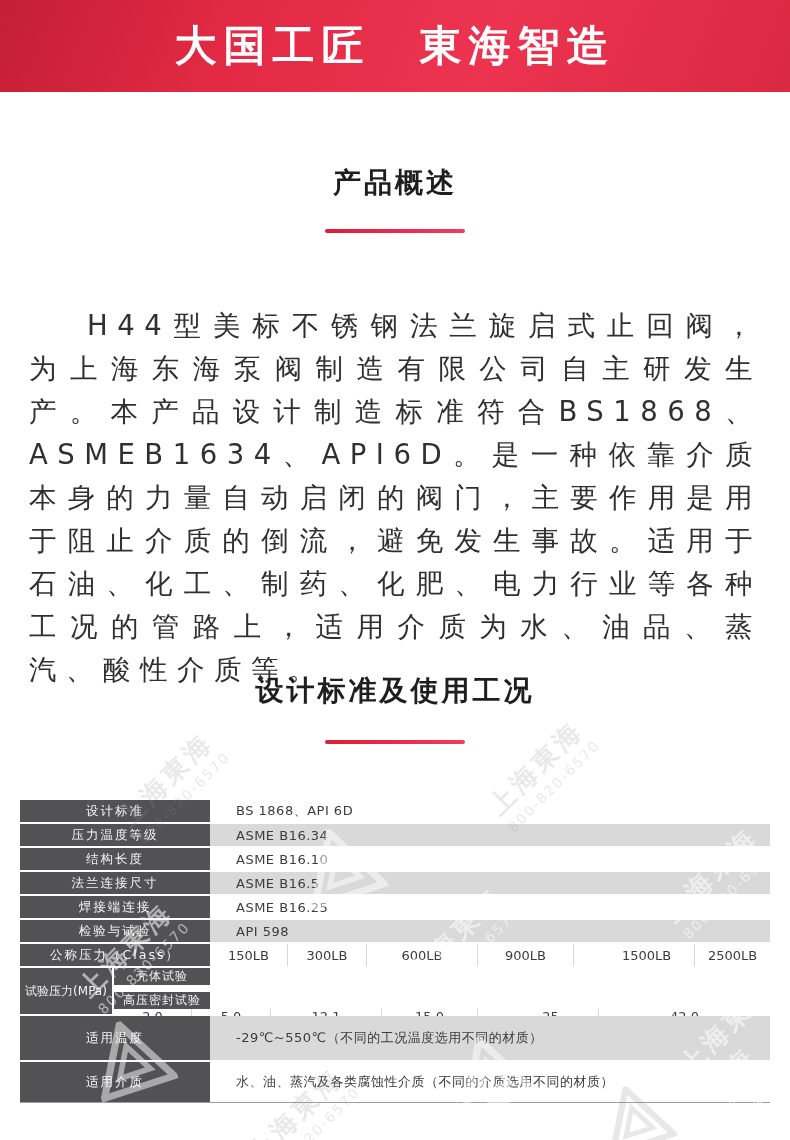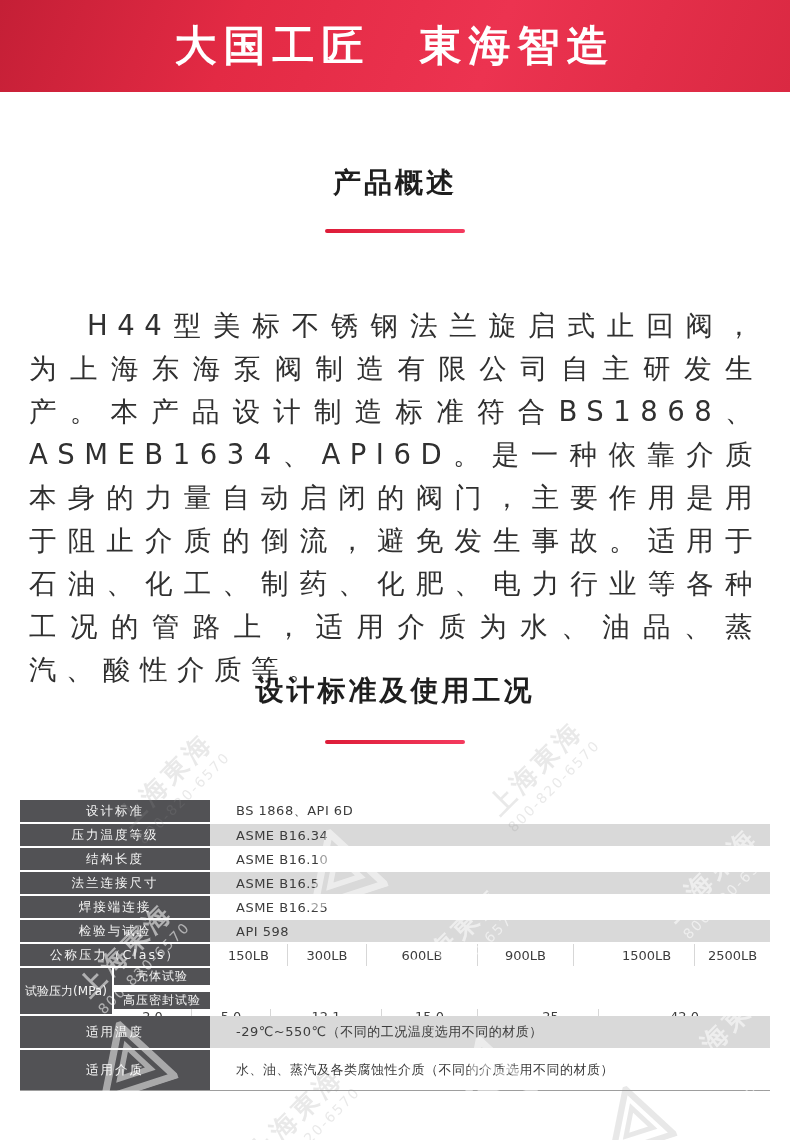--- a/index.html
+++ b/index.html
@@ -42,21 +42,21 @@
   .bg-g .col+.col{border-left:1px solid rgba(255,255,255,.85);}
 
   .tp{display:flex;margin-bottom:2px;}
   .tp-outer{width:92px;background:#525255;color:#f5f5f5;display:flex;align-items:center;justify-content:center;
             font-size:12px;border-right:2px solid #ffffff;letter-spacing:0;}
   .tp-right{flex:1;}
   .tp-row{display:flex;height:22px;flex-direction:column;}
   .tp-row.first{margin-bottom:2px;}
   .tp-lbl{width:96px;background:#525255;color:#f5f5f5;display:flex;align-items:center;justify-content:center;
           font-size:12px;letter-spacing:1px;}
-  .tall32{height:32px;}
+  .tall32{height:44px;}
   .tall40{height:40px;}
   .srow.last{margin-bottom:0;}
 
   
   .wm{position:absolute;pointer-events:none;transform:rotate(-45deg);text-align:center;z-index:5;}
   .wm-brand{font-size:26px;font-weight:700;letter-spacing:4px;display:block;}
   .wm-phone{font-size:14px;letter-spacing:2px;display:block;}
   .wm.gray{color:rgba(145,145,145,.20);}
   .wm.white{color:rgba(255,255,255,.55);}
   .wm-logo{position:absolute;pointer-events:none;transform:rotate(-18deg);z-index:5;}

